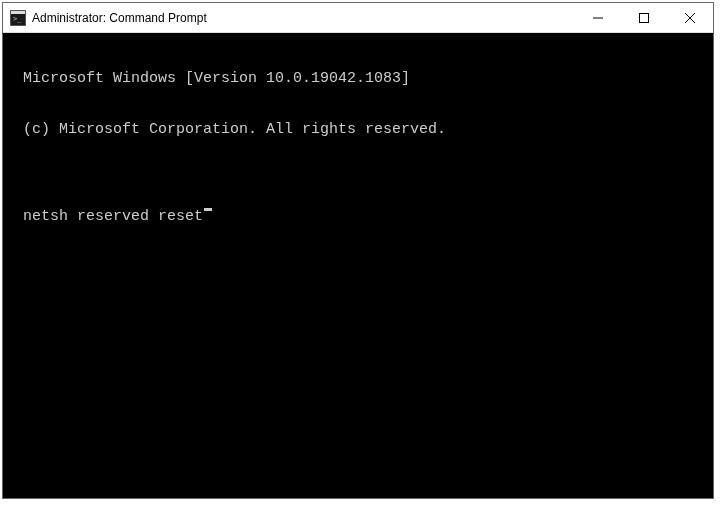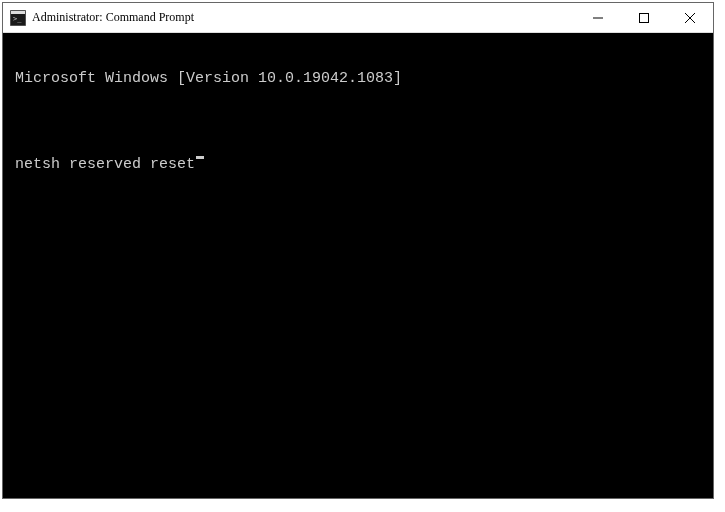--- a/index.html
+++ b/index.html
@@ -36,21 +36,20 @@
       margin-left: 7px;
       margin-right: 6px;
       display: flex;
       align-items: center;
       justify-content: center;
     }
     .titlebar-title {
       font-size: 12px;
       color: #000;
       flex: 1;
-      font-family: Liberation Serif, serif;
     }
     .titlebar-controls {
       display: flex;
       height: 100%;
     }
     .titlebar-btn {
       width: 46px;
       height: 100%;
       display: flex;
       align-items: center;
@@ -58,21 +57,21 @@
       color: #000;
       cursor: pointer;
     }
     .terminal {
       flex: 1;
       background: #000;
       color: #ccc;
       font-family: Consolas, "Courier New", monospace;
       font-size: 15px;
       line-height: 1.15;
-      padding: 2px 12px;
+      padding: 2px 20px;
       white-space: pre;
       overflow: hidden;
     }
     .terminal-line {
       display: block;
     }
     .cursor {
       display: inline-block;
       width: 8px;
       height: 3px;
@@ -112,16 +111,17 @@
       <div class="titlebar-btn close">
         <svg width="10" height="10" viewBox="0 0 10 10">
             <line x1="0" y1="0" x2="10" y2="10" stroke="#000" stroke-width="1"></line>
             <line x1="10" y1="0" x2="0" y2="10" stroke="#000" stroke-width="1"></line>
           </svg>
       </div>
     </div>
   </div>
   <div class="terminal">
     <span class="terminal-line">Microsoft Windows [Version 10.0.19042.1083]</span>
+    <span class="terminal-line">(c) Microsoft Corporation. All rights reserved.</span>
     <span class="terminal-line"></span>
     <div class="prompt-line"><span>netsh reserved reset</span><span class="cursor"></span></div>
   </div>
 </div>
 
 </body></html>

